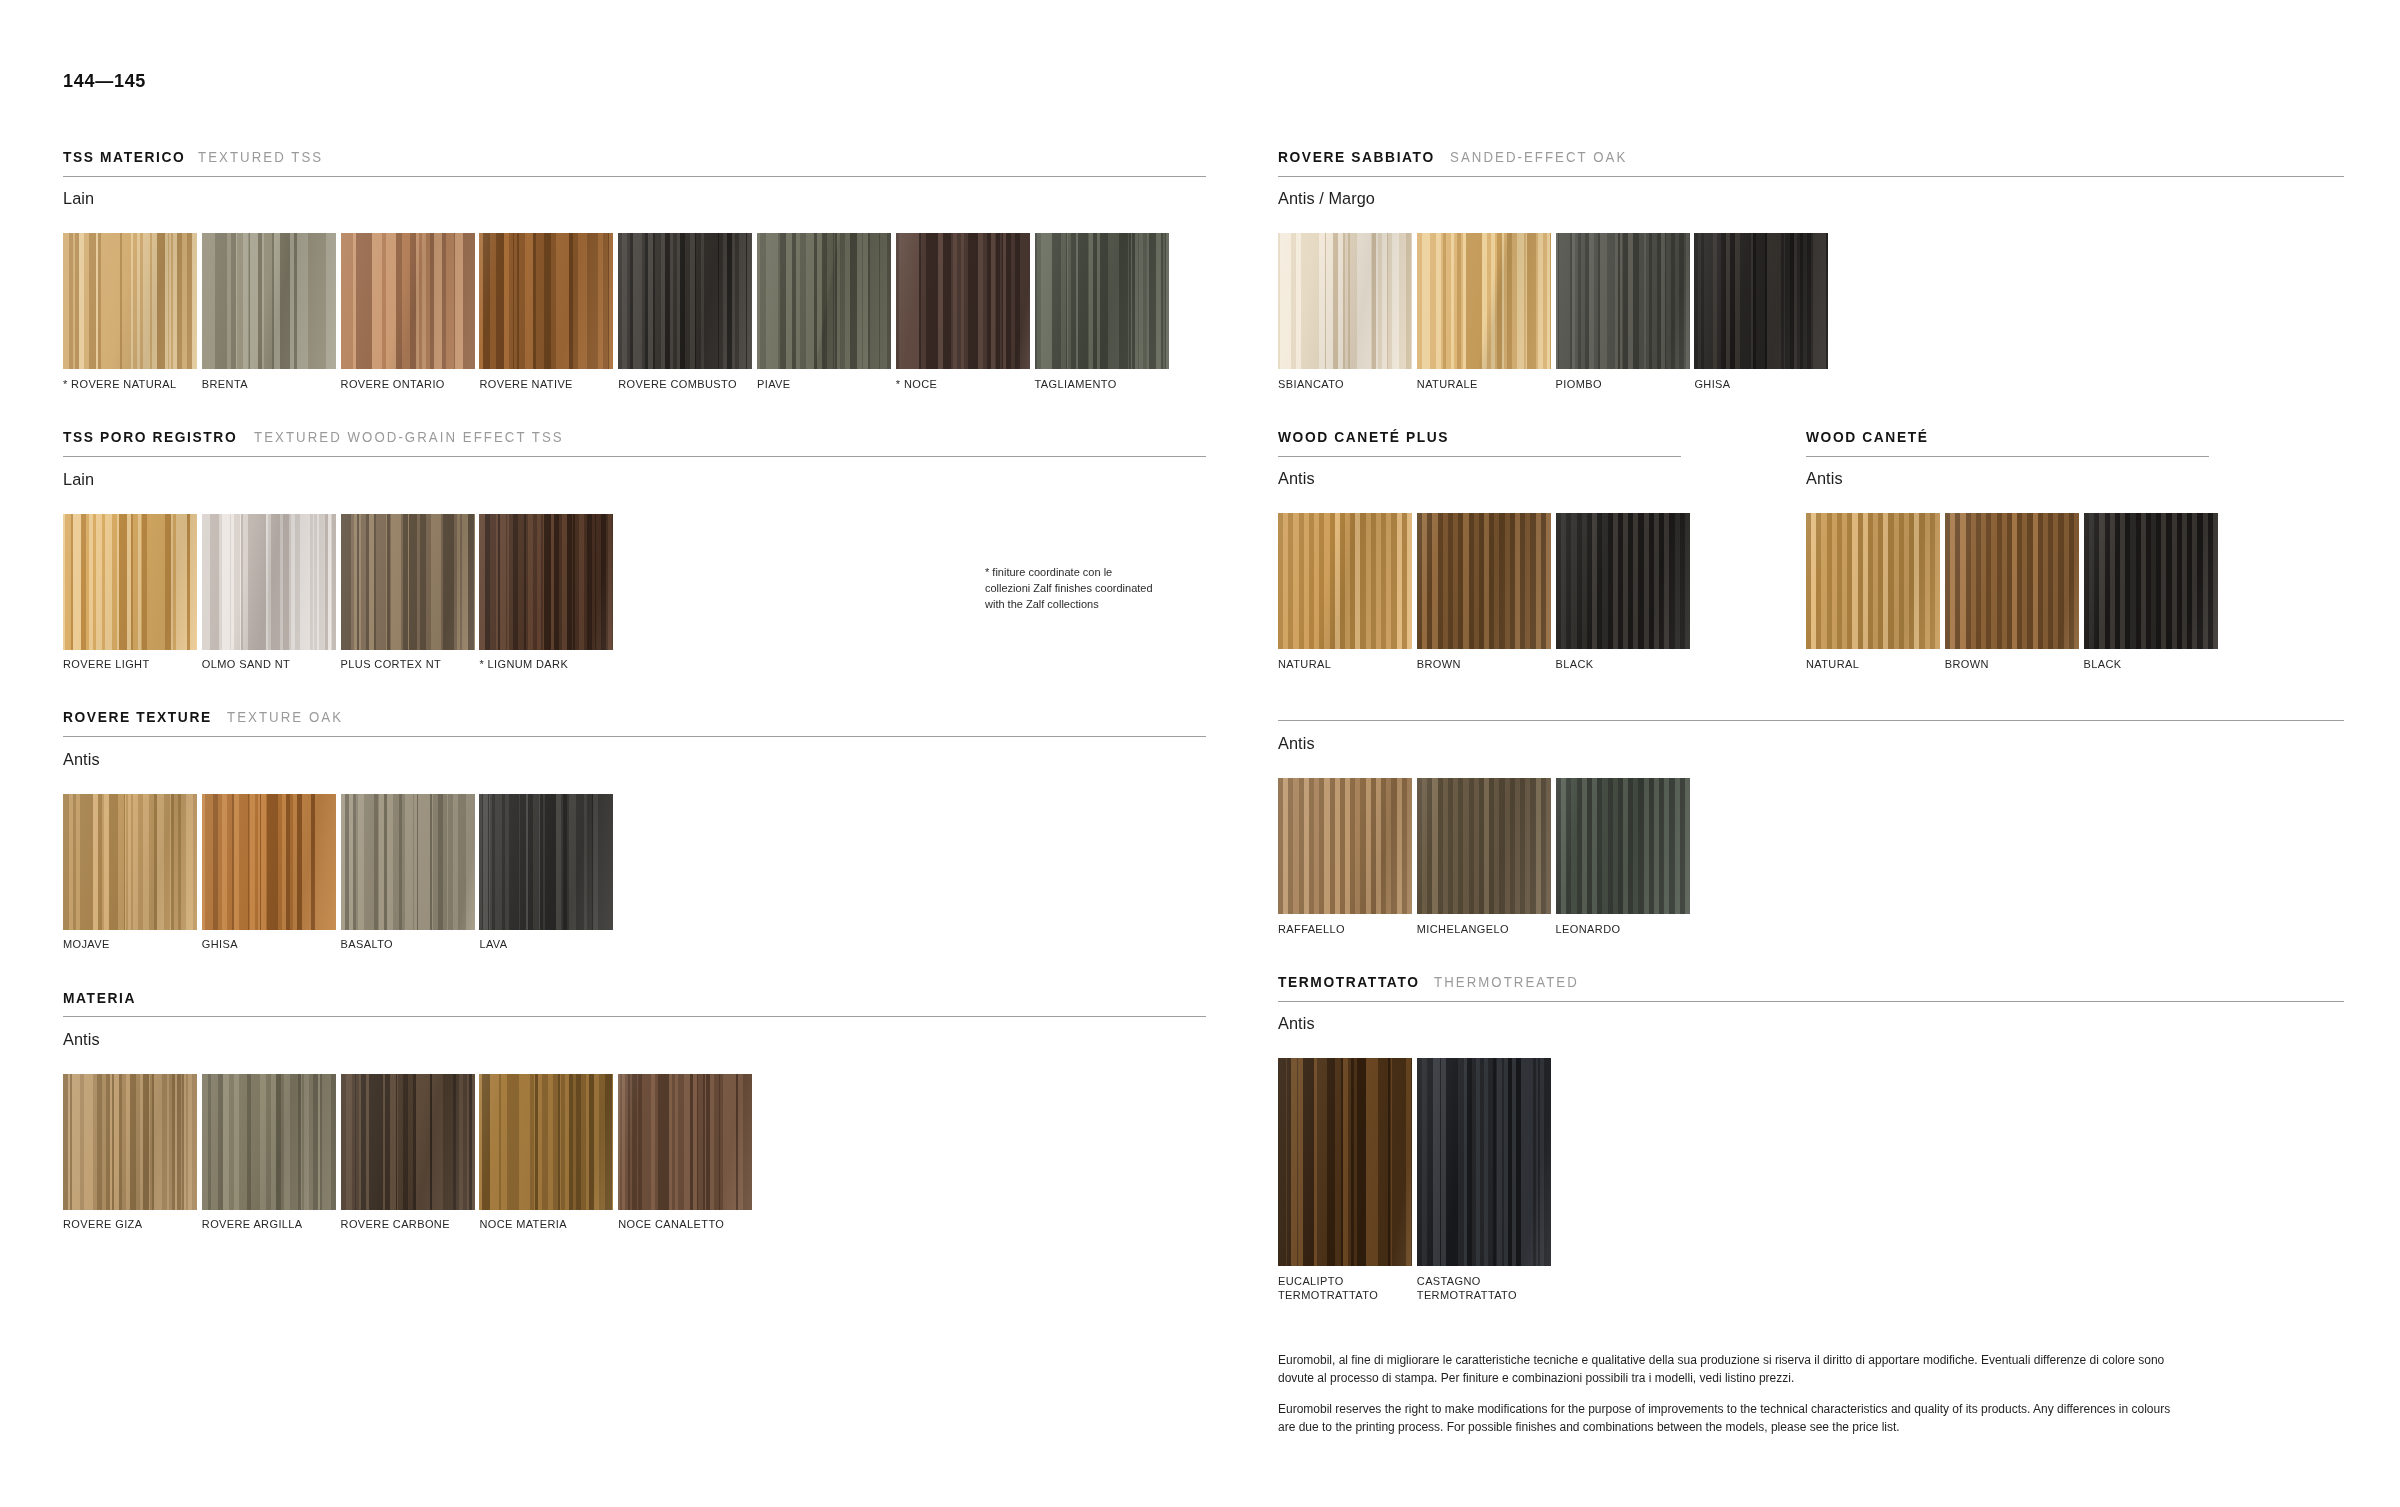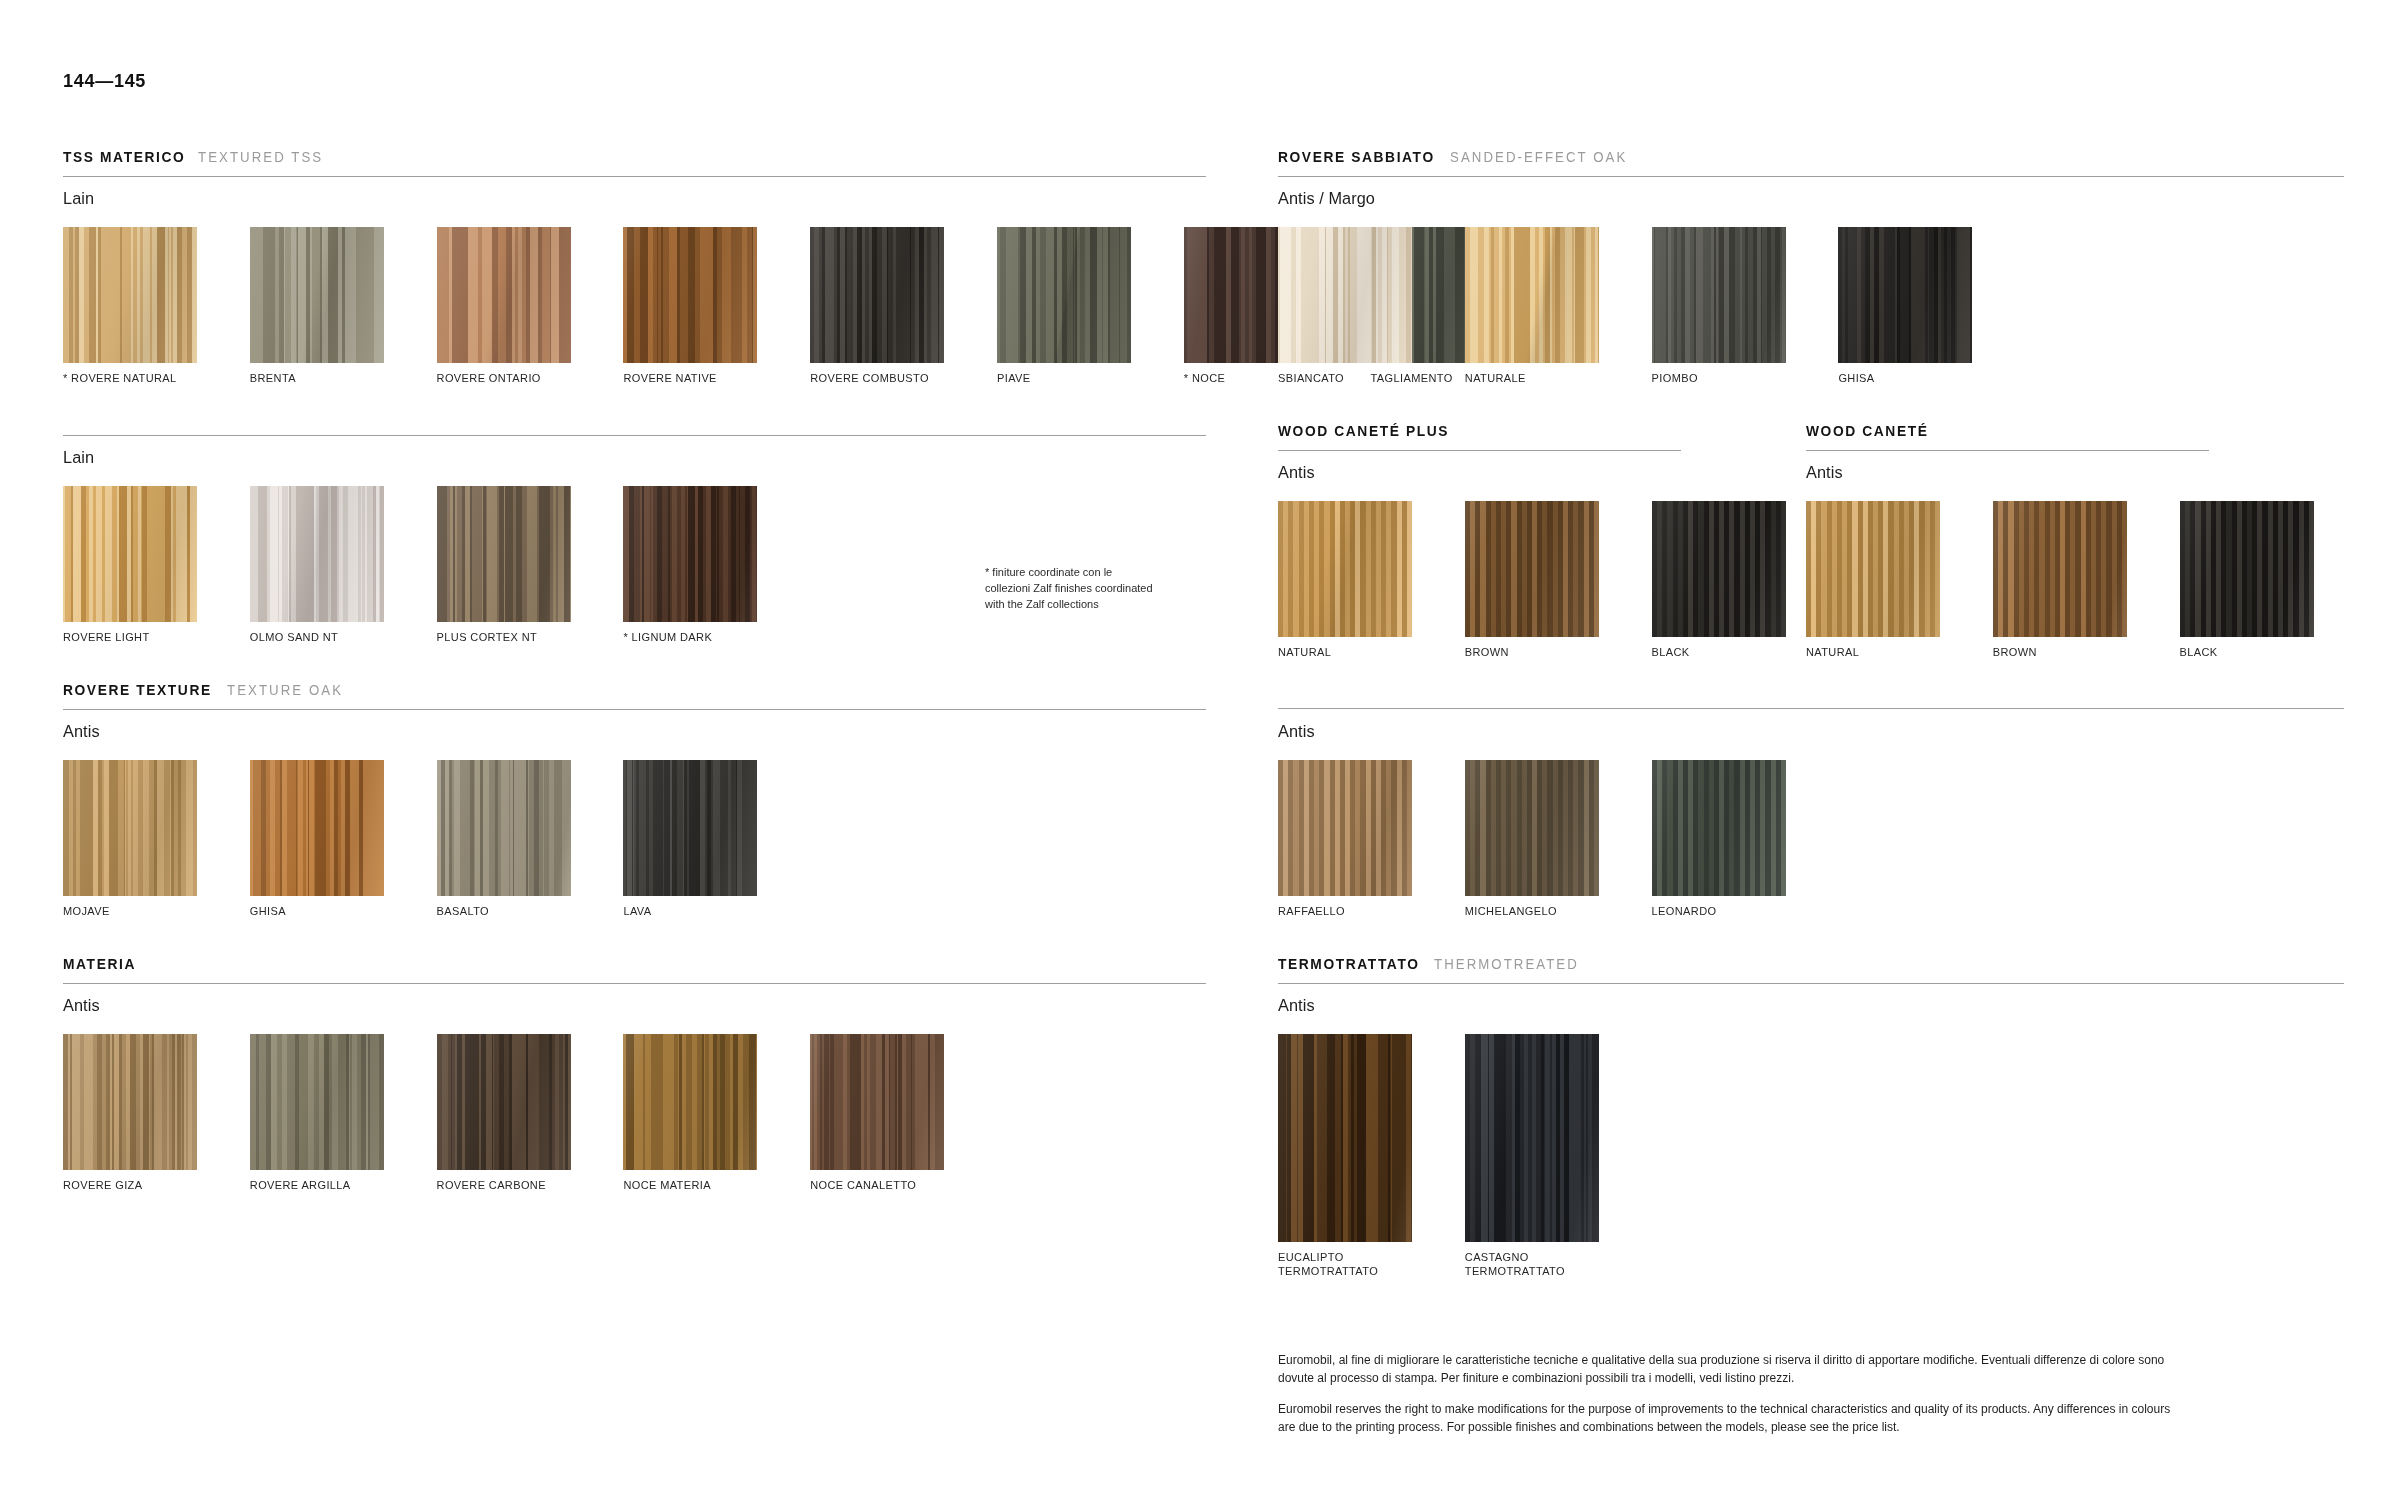--- a/index.html
+++ b/index.html
@@ -40,21 +40,21 @@
   }
   .rule{
     border-top:1.3px solid #9e9e9e;margin-top:11.5px;
   }
   .fam{
     font-size:16.3px;color:#1e1e1e;letter-spacing:.005em;
     margin-top:12.5px;
   }
 
   
-  .swatch-row{display:flex;margin-top:19px;gap:48px;}
+  .swatch-row{display:flex;margin-top:25px;}
   .swatch-cell{margin-right:4.8px;}
   .swatch{
     width:134px;height:136px;display:block;position:relative;overflow:hidden;
   }
   .swatch .grain{position:absolute;inset:0;}
   .cap{
     margin-top:7.7px;font-size:11px;letter-spacing:.035em;color:#262626;
     line-height:1.28;white-space:pre-line;width:134px;
   }
 
@@ -152,20 +152,24 @@
             <div class="swatch" style="background: rgb(86, 90, 78);">
               <div class="grain" style="background-image: linear-gradient(90deg, rgb(65, 69, 59) 0%, rgb(65, 69, 59) 1.37%, rgb(86, 90, 78) 1.37%, rgb(86, 90, 78) 4.56%, rgb(103, 107, 93) 4.56%, rgb(103, 107, 93) 6.81%, rgb(103, 107, 93) 6.81%, rgb(103, 107, 93) 9.15%, rgb(103, 107, 93) 9.15%, rgb(103, 107, 93) 12.94%, rgb(65, 69, 59) 12.94%, rgb(65, 69, 59) 15.8%, rgb(65, 69, 59) 15.8%, rgb(65, 69, 59) 19.33%, rgb(86, 90, 78) 19.33%, rgb(86, 90, 78) 22.88%, rgb(65, 69, 59) 22.88%, rgb(65, 69, 59) 24.09%, rgb(103, 107, 93) 24.09%, rgb(103, 107, 93) 24.74%, rgb(86, 90, 78) 24.74%, rgb(86, 90, 78) 26.73%, rgb(65, 69, 59) 26.73%, rgb(65, 69, 59) 27.78%, rgb(65, 69, 59) 27.78%, rgb(65, 69, 59) 30.41%, rgb(103, 107, 93) 30.41%, rgb(103, 107, 93) 32.18%, rgb(65, 69, 59) 32.18%, rgb(65, 69, 59) 36.05%, rgb(65, 69, 59) 36.05%, rgb(65, 69, 59) 37.29%, rgb(65, 69, 59) 37.29%, rgb(65, 69, 59) 39.29%, rgb(86, 90, 78) 39.29%, rgb(86, 90, 78) 40.09%, rgb(103, 107, 93) 40.09%, rgb(103, 107, 93) 43.15%, rgb(65, 69, 59) 43.15%, rgb(65, 69, 59) 45.98%, rgb(103, 107, 93) 45.98%, rgb(103, 107, 93) 47.92%, rgb(103, 107, 93) 47.92%, rgb(103, 107, 93) 48.56%, rgb(65, 69, 59) 48.56%, rgb(65, 69, 59) 52.66%, rgb(65, 69, 59) 52.66%, rgb(65, 69, 59) 54.35%, rgb(86, 90, 78) 54.35%, rgb(86, 90, 78) 57.48%, rgb(86, 90, 78) 57.48%, rgb(86, 90, 78) 59.36%, rgb(86, 90, 78) 59.36%, rgb(86, 90, 78) 62.42%, rgb(65, 69, 59) 62.42%, rgb(65, 69, 59) 65.9%, rgb(65, 69, 59) 65.9%, rgb(65, 69, 59) 69.55%, rgb(86, 90, 78) 69.55%, rgb(86, 90, 78) 70.24%, rgb(65, 69, 59) 70.24%, rgb(65, 69, 59) 71.48%, rgb(103, 107, 93) 71.48%, rgb(103, 107, 93) 72.42%, rgb(65, 69, 59) 72.42%, rgb(65, 69, 59) 74.97%, rgb(103, 107, 93) 74.97%, rgb(103, 107, 93) 76.76%, rgb(86, 90, 78) 76.76%, rgb(86, 90, 78) 77.44%, rgb(103, 107, 93) 77.44%, rgb(103, 107, 93) 80.73%, rgb(86, 90, 78) 80.73%, rgb(86, 90, 78) 83.86%, rgb(103, 107, 93) 83.86%, rgb(103, 107, 93) 84.98%, rgb(65, 69, 59) 84.98%, rgb(65, 69, 59) 86.47%, rgb(65, 69, 59) 86.47%, rgb(65, 69, 59) 90.57%, rgb(103, 107, 93) 90.57%, rgb(103, 107, 93) 92.65%, rgb(103, 107, 93) 92.65%, rgb(103, 107, 93) 94.31%, rgb(65, 69, 59) 94.31%, rgb(65, 69, 59) 95.66%, rgb(86, 90, 78) 95.66%, rgb(86, 90, 78) 97.05%, rgb(65, 69, 59) 97.05%, rgb(65, 69, 59) 97.9%, rgb(103, 107, 93) 97.9%, rgb(103, 107, 93) 100%);"></div>
               <div class="grain" style="background-image: linear-gradient(100deg, rgba(255, 255, 255, 0.1) 0%, rgba(255, 255, 255, 0) 37%, rgba(0, 0, 0, 0.1) 56%, rgba(255, 255, 255, 0.07) 100%);"></div>
             </div>
             <div class="cap">TAGLIAMENTO</div>
           </div>
         </div>
         <div class="gap-a"></div>
       </div>
       <div class="section">
+        <div class="sec-head">
+          <span class="sec-title">TSS PORO REGISTRO</span>
+          <span class="sec-sub">TEXTURED WOOD-GRAIN EFFECT TSS</span>
+        </div>
         <div class="rule"></div>
         <div class="fam">Lain</div>
         <div class="swatch-row">
           <div class="swatch-cell">
             <div class="swatch" style="background: rgb(217, 172, 100);">
               <div class="grain" style="background-image: linear-gradient(90deg, rgb(236, 203, 147) 0%, rgb(236, 203, 147) 1.74%, rgb(217, 172, 100) 1.74%, rgb(217, 172, 100) 5.86%, rgb(189, 140, 69) 5.86%, rgb(189, 140, 69) 7.18%, rgb(236, 203, 147) 7.18%, rgb(236, 203, 147) 10.9%, rgb(236, 203, 147) 10.9%, rgb(236, 203, 147) 12.23%, rgb(236, 203, 147) 12.23%, rgb(236, 203, 147) 13.09%, rgb(189, 140, 69) 13.09%, rgb(189, 140, 69) 17.21%, rgb(217, 172, 100) 17.21%, rgb(217, 172, 100) 18.4%, rgb(217, 172, 100) 18.4%, rgb(217, 172, 100) 19.35%, rgb(236, 203, 147) 19.35%, rgb(236, 203, 147) 20.72%, rgb(236, 203, 147) 20.72%, rgb(236, 203, 147) 22.48%, rgb(217, 172, 100) 22.48%, rgb(217, 172, 100) 24.44%, rgb(236, 203, 147) 24.44%, rgb(236, 203, 147) 25.94%, rgb(236, 203, 147) 25.94%, rgb(236, 203, 147) 28.95%, rgb(217, 172, 100) 28.95%, rgb(217, 172, 100) 31.37%, rgb(236, 203, 147) 31.37%, rgb(236, 203, 147) 34.58%, rgb(236, 203, 147) 34.58%, rgb(236, 203, 147) 36.57%, rgb(217, 172, 100) 36.57%, rgb(217, 172, 100) 40.08%, rgb(236, 203, 147) 40.08%, rgb(236, 203, 147) 41.57%, rgb(189, 140, 69) 41.57%, rgb(189, 140, 69) 44.42%, rgb(189, 140, 69) 44.42%, rgb(189, 140, 69) 47.42%, rgb(236, 203, 147) 47.42%, rgb(236, 203, 147) 50.68%, rgb(189, 140, 69) 50.68%, rgb(189, 140, 69) 52.36%, rgb(217, 172, 100) 52.36%, rgb(217, 172, 100) 55.83%, rgb(236, 203, 147) 55.83%, rgb(236, 203, 147) 58.16%, rgb(217, 172, 100) 58.16%, rgb(217, 172, 100) 58.87%, rgb(189, 140, 69) 58.87%, rgb(189, 140, 69) 62.76%, rgb(217, 172, 100) 62.76%, rgb(217, 172, 100) 66.11%, rgb(217, 172, 100) 66.11%, rgb(217, 172, 100) 70.1%, rgb(217, 172, 100) 70.1%, rgb(217, 172, 100) 71.36%, rgb(217, 172, 100) 71.36%, rgb(217, 172, 100) 73.35%, rgb(217, 172, 100) 73.35%, rgb(217, 172, 100) 76.31%, rgb(189, 140, 69) 76.31%, rgb(189, 140, 69) 80.34%, rgb(236, 203, 147) 80.34%, rgb(236, 203, 147) 82.19%, rgb(217, 172, 100) 82.19%, rgb(217, 172, 100) 84.54%, rgb(236, 203, 147) 84.54%, rgb(236, 203, 147) 88.44%, rgb(236, 203, 147) 88.44%, rgb(236, 203, 147) 91.62%, rgb(236, 203, 147) 91.62%, rgb(236, 203, 147) 92.81%, rgb(189, 140, 69) 92.81%, rgb(189, 140, 69) 94.58%, rgb(236, 203, 147) 94.58%, rgb(236, 203, 147) 98.35%, rgb(236, 203, 147) 98.35%, rgb(236, 203, 147) 100%);"></div>
               <div class="grain" style="background-image: linear-gradient(100deg, rgba(255, 255, 255, 0.1) 0%, rgba(255, 255, 255, 0) 25%, rgba(0, 0, 0, 0.1) 78%, rgba(255, 255, 255, 0.07) 100%);"></div>
             </div>
             <div class="cap">ROVERE LIGHT</div>
           </div>

